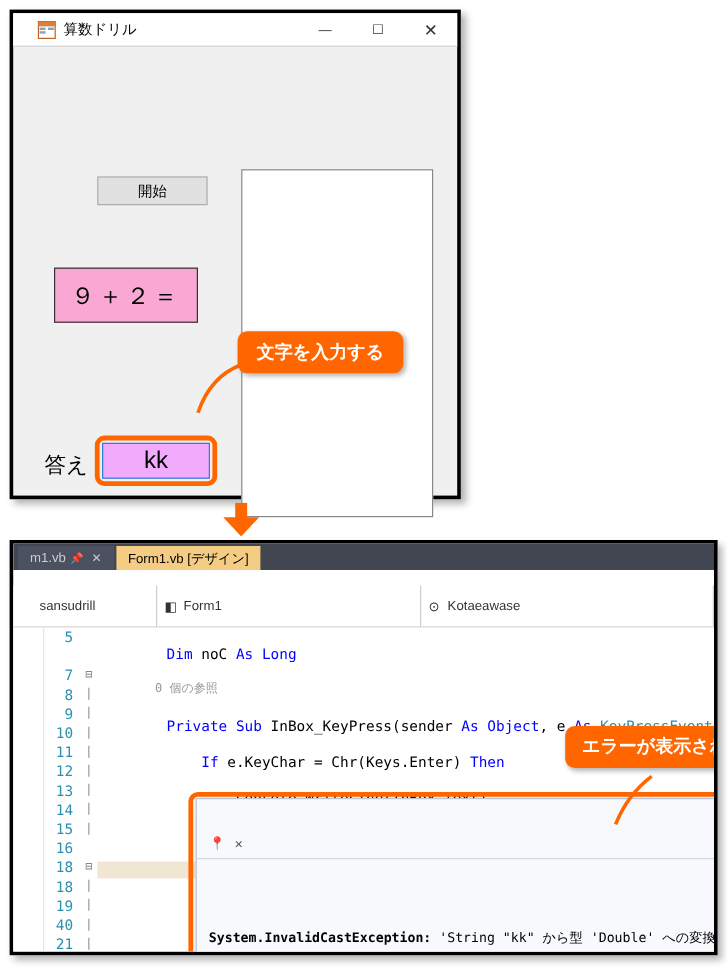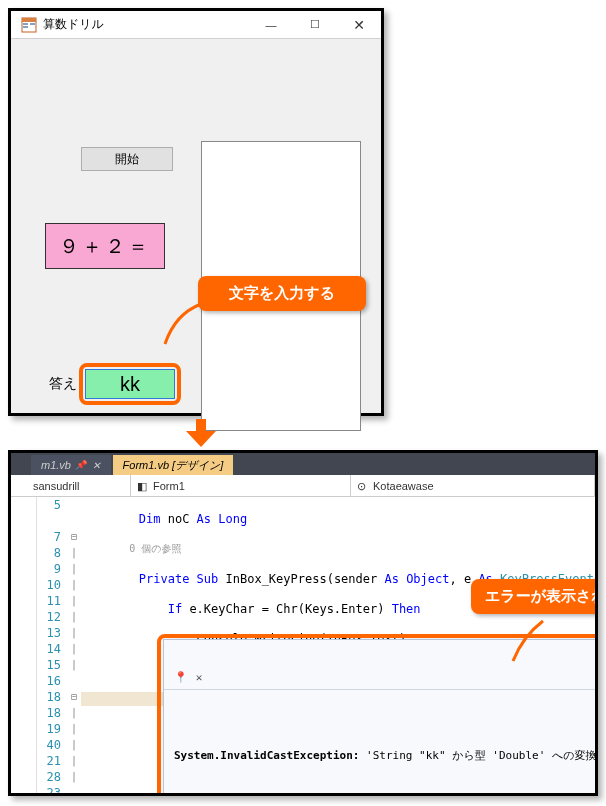--- a/index.html
+++ b/index.html
@@ -1,49 +1,49 @@
 <!DOCTYPE html>
 <html><head>
 <meta charset="utf-8">
 <style>
   * { box-sizing: border-box; margin: 0; padding: 0; }
   body { font-family: "Yu Gothic UI", "Meiryo", sans-serif; background: #fff; width: 606px; height: 806px; position: relative; }
   
   
   .app-window { position: absolute; left: 8px; top: 8px; width: 376px; height: 408px; background: #f0f0f0; border: 3px solid #000; box-shadow: 4px 4px 6px rgba(0,0,0,0.3); }
-  .titlebar { height: 28px; background: #fff; border-bottom: 1px solid #d0d0d0; display: flex; align-items: center; padding-left: 10px; }
+  .titlebar { height: 28px; background: #fff; border-bottom: 1px solid #d0d0d0; display: flex; align-items: center; padding-left: 20px; }
   .titlebar-icon { width: 16px; height: 16px; margin-right: 6px; display:inline-block; }
   .titlebar-icon svg { width:16px; height:16px; }
   .titlebar-title { font-size: 12px; flex: 1; }
   .win-btn { width: 44px; height: 28px; display:flex; align-items:center; justify-content:center; font-size:11px; color:#333; }
   .win-btn.close { font-size: 14px; }
   .app-body { position: relative; height: calc(100% - 28px); }
   .start-btn { position: absolute; left: 70px; top: 108px; width: 92px; height: 24px; background:#e1e1e1; border:1px solid #adadad; font-size:12px; text-align:center; line-height:22px; }
   .equation-box { position:absolute; left:34px; top:184px; width:120px; height:46px; border:1px solid #333; background:#f9a8d4; display:flex; align-items:center; justify-content:center; font-size:20px; letter-spacing:3px; }
   .right-panel { position:absolute; left:190px; top:102px; width:160px; height:290px; border:1px solid #888; background:#fff; }
-  .answer-label { position:absolute; left:26px; top:336px; font-size:14px;margin-left:12px; }
-  .answer-input { position:absolute; left:74px; top:330px; width:90px; height:30px; border:1px solid #2e7cd6; background:#86efac; text-align:center; font-size:20px; line-height:28px; }
+  .answer-label { position:absolute; left:26px; top:336px; font-size:18px; }
+  .answer-input { position:absolute; left:74px; top:330px; width:90px; height:30px; border:1px solid #2e7cd6; background:#f0abfc; text-align:center; font-size:20px; line-height:28px; }
   .answer-highlight { position:absolute; left:68px; top:324px; width:102px; height:42px; border:4px solid #ff6600; border-radius:8px; }
-  .callout1 { position:absolute; left:198px; top:276px; background:#ff6600; color:#fff; padding:8px 31px; border-radius:8px; font-size:15px; font-weight:bold; box-shadow:2px 2px 4px rgba(0,0,0,0.3); }
+  .callout1 { position:absolute; left:198px; top:276px; background:#ff6600; color:#fff; padding:8px 16px; border-radius:8px; font-size:15px; font-weight:bold; box-shadow:2px 2px 4px rgba(0,0,0,0.3); }
   .callout1-line { position:absolute; left:165px; top:304px; width:36px; height:40px; }
   .callout1-line svg { width:100%; height:100%; overflow:visible; }
   
   
   .down-arrow { position:absolute; left:186px; top:419px; width:30px; height:28px; }
   .down-arrow svg { width:100%; height:100%; }
   
   
   .ide { position:absolute; left:8px; top:450px; width:590px; height:346px; border:3px solid #000; box-shadow:4px 4px 6px rgba(0,0,0,0.3); background:#fff; overflow:hidden; }
-  .ide-tabs { height:22px; background:#414650; display:flex; align-items:flex-end; padding-left:20px;font-style:italic; }
+  .ide-tabs { height:22px; background:#414650; display:flex; align-items:flex-end; padding-left:4px; }
   .tab { height:20px; padding:0 10px; font-size:11px; display:flex; align-items:center; margin-right:2px; }
   .tab.inactive { background:#4b5160; color:#ccc; }
   .tab.active { background:#f5cc84; color:#000; }
   .tab-pin { margin-left:4px; font-size:9px; }
   .tab-x { margin-left:6px; font-size:10px; }
-  .ide-dropbar { height:22px; background:#fff; border-bottom:1px solid #ccc; display:flex; }
+  .ide-dropbar { height:35px; background:#fff; border-bottom:1px solid #ccc; display:flex;margin-top:13px; }
   .dropseg { border-right:1px solid #ccc; display:flex; align-items:center; padding:0 6px; font-size:11px; color:#333; }
   .dropseg .dd-icon { width:12px; height:12px; margin-right:4px; display:inline-block; }
   .ide-body { display:flex; height:calc(100% - 44px); }
   .gutter { width:26px; background:#fff; border-right:1px solid #e0e0e0; }
   .lineno-col { width:30px; background:#fff; text-align:right; padding-right:6px; font-family:Consolas,monospace; font-size:12px; color:#2b91af; }
   .fold-col { width:14px; background:#fff; font-family:Consolas,monospace; font-size:10px; color:#888; text-align:center; }
   .code-col { flex:1; background:#fff; font-family:Consolas,monospace; font-size:12px; position:relative; white-space:pre; overflow:hidden; }
   .line { height:16px; line-height:16px; }
   .kw { color:#0000ff; }
   .typ { color:#2b91af; }

